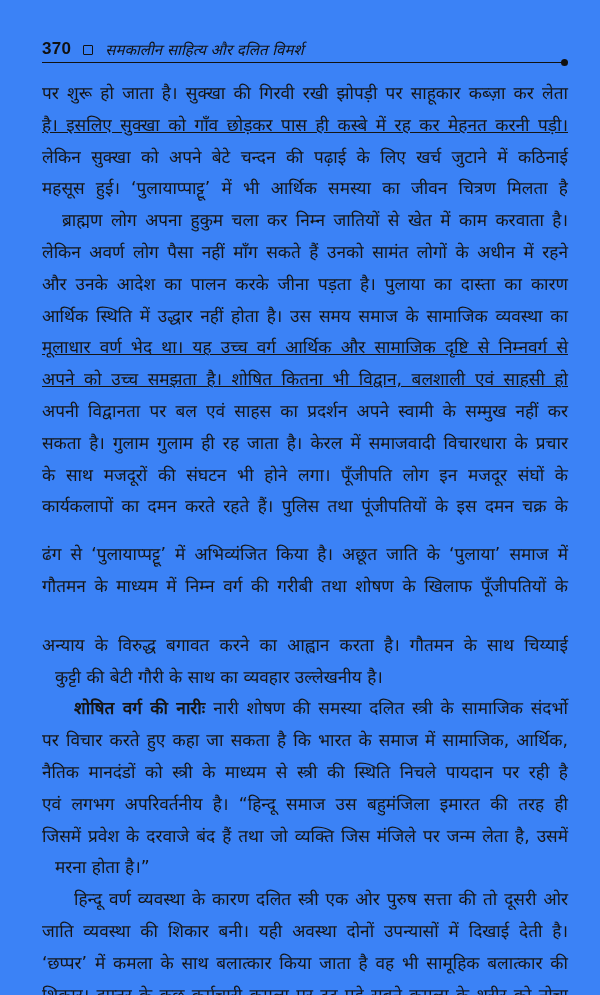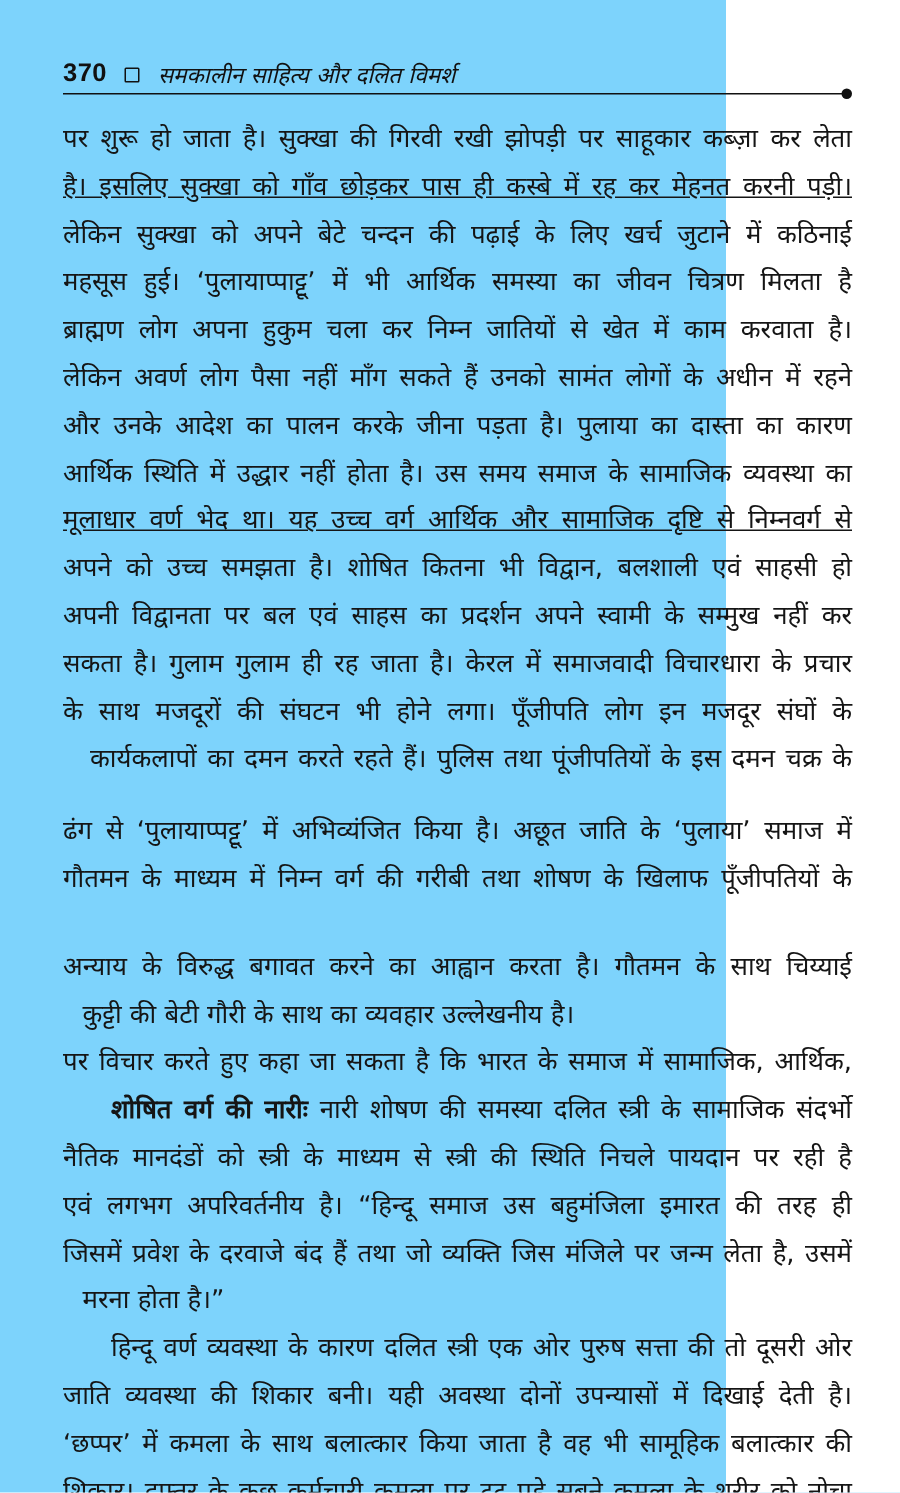--- a/index.html
+++ b/index.html
@@ -1,17 +1,17 @@
 <!DOCTYPE html>
 <html><head>
 <meta charset="utf-8">
 <style>
   html, body { margin: 0; padding: 0; background: #ffffff; }
   body { width: 600px; height: 995px; overflow: hidden; position: relative; }
-  .page { position: absolute; left: 0; top: 0; width: 484px; height: 995px; background: #7dd3fc; }
+  .page { position: absolute; left: 0; top: 0; width: 600px; height: 995px; background: #3b82f6; }
   .header {
     position: absolute; left: 42px; top: 38px; width: 524px; height: 22px;
     font-family: "Liberation Serif", serif; color: #111;
     display: flex; align-items: center;
   }
   .page-number { font-family: "Liberation Sans", sans-serif; font-weight: bold; font-size: 17px; letter-spacing: 0.3px; }
   .header-box {
     display: inline-block; width: 8px; height: 8px; border: 1.4px solid #111; border-radius: 1px;
     margin: 2px 12px 0 12px;
   }
@@ -47,39 +47,39 @@
   <div class="rule"></div>
   <div class="rule-dot"></div>
 
   <div class="body-text">
 
     <div>
       <span class="line" style="display: block;">पर शुरू हो जाता है। सुक्खा की गिरवी रखी झोपड़ी पर साहूकार कब्ज़ा कर लेता</span>
       <span class="line" style="display: block; text-decoration: underline;">है। इसलिए सुक्खा को गाँव छोड़कर पास ही कस्बे में रह कर मेहनत करनी पड़ी।</span>
       <span class="line" style="display: block;">लेकिन सुक्खा को अपने बेटे चन्दन की पढ़ाई के लिए खर्च जुटाने में कठिनाई</span>
       <span class="line" style="display: block;">महसूस हुई। ‘पुलायाप्पाट्टू’ में भी आर्थिक समस्या का जीवन चित्रण मिलता है</span>
-      <span class="line" style="display: block;">ब्राह्मण लोग अपना हुकुम चला कर निम्न जातियों से खेत में काम करवाता है।</span>
+      <span class="line" style="display: block; margin-left: 20px;">ब्राह्मण लोग अपना हुकुम चला कर निम्न जातियों से खेत में काम करवाता है।</span>
       <span class="line" style="display: block;">लेकिन अवर्ण लोग पैसा नहीं माँग सकते हैं उनको सामंत लोगों के अधीन में रहने</span>
       <span class="line" style="display: block;">और उनके आदेश का पालन करके जीना पड़ता है। पुलाया का दास्ता का कारण</span>
       <span class="line" style="display: block;">आर्थिक स्थिति में उद्धार नहीं होता है। उस समय समाज के सामाजिक व्यवस्था का</span>
       <span class="line" style="display: block; text-decoration: underline;">मूलाधार वर्ण भेद था। यह उच्च वर्ग आर्थिक और सामाजिक दृष्टि से निम्नवर्ग से</span>
-      <span class="line" style="display: block;">अपने को उच्च समझता है। शोषित कितना भी विद्वान, बलशाली एवं साहसी हो</span>
+      <span class="line" style="display: block; text-decoration: underline;">अपने को उच्च समझता है। शोषित कितना भी विद्वान, बलशाली एवं साहसी हो</span>
       <span class="line" style="display: block;">अपनी विद्वानता पर बल एवं साहस का प्रदर्शन अपने स्वामी के सम्मुख नहीं कर</span>
       <span class="line" style="display: block;">सकता है। गुलाम गुलाम ही रह जाता है। केरल में समाजवादी विचारधारा के प्रचार</span>
       <span class="line" style="display: block;">के साथ मजदूरों की संघटन भी होने लगा। पूँजीपति लोग इन मजदूर संघों के</span>
-      <span class="line" style="display: block; margin-left: 18px;">कार्यकलापों का दमन करते रहते हैं। पुलिस तथा पूंजीपतियों के इस दमन चक्र के</span>
+      <span class="line" style="display: block;">कार्यकलापों का दमन करते रहते हैं। पुलिस तथा पूंजीपतियों के इस दमन चक्र के</span>
       <span class="line" style="display: block; margin-top: 16px;">ढंग से ‘पुलायाप्पट्टू’ में अभिव्यंजित किया है। अछूत जाति के ‘पुलाया’ समाज में</span>
       <span class="line" style="display: block;">गौतमन के माध्यम में निम्न वर्ग की गरीबी तथा शोषण के खिलाफ पूँजीपतियों के</span>
       <span class="line" style="display: block; margin-top: 27px;">अन्याय के विरुद्ध बगावत करने का आह्वान करता है। गौतमन के साथ चिय्याई</span>
       <span class="line last" style="display: block;">कुट्टी की बेटी गौरी के साथ का व्यवहार उल्लेखनीय है।</span>
     </div>
 
     <div>
+      <span class="line indent" style="display: block;"><b class="bold">शोषित वर्ग की नारीः</b><span> नारी शोषण की समस्या दलित स्त्री के सामाजिक संदर्भो</span></span>
       <span class="line" style="display: block;">पर विचार करते हुए कहा जा सकता है कि भारत के समाज में सामाजिक, आर्थिक,</span>
-      <span class="line indent" style="display: block;"><b class="bold">शोषित वर्ग की नारीः</b><span> नारी शोषण की समस्या दलित स्त्री के सामाजिक संदर्भो</span></span>
       <span class="line" style="display: block;">नैतिक मानदंडों को स्त्री के माध्यम से स्त्री की स्थिति निचले पायदान पर रही है</span>
       <span class="line" style="display: block;">एवं लगभग अपरिवर्तनीय है। “हिन्दू समाज उस बहुमंजिला इमारत की तरह ही</span>
       <span class="line" style="display: block;">जिसमें प्रवेश के दरवाजे बंद हैं तथा जो व्यक्ति जिस मंजिले पर जन्म लेता है, उसमें</span>
       <span class="line last" style="display: block;">मरना होता है।”</span>
     </div>
 
     <div>
       <span class="line indent" style="display: block;">हिन्दू वर्ण व्यवस्था के कारण दलित स्त्री एक ओर पुरुष सत्ता की तो दूसरी ओर</span>
       <span class="line" style="display: block;">जाति व्यवस्था की शिकार बनी। यही अवस्था दोनों उपन्यासों में दिखाई देती है।</span>
       <span class="line" style="display: block;">‘छप्पर’ में कमला के साथ बलात्कार किया जाता है वह भी सामूहिक बलात्कार की</span>

